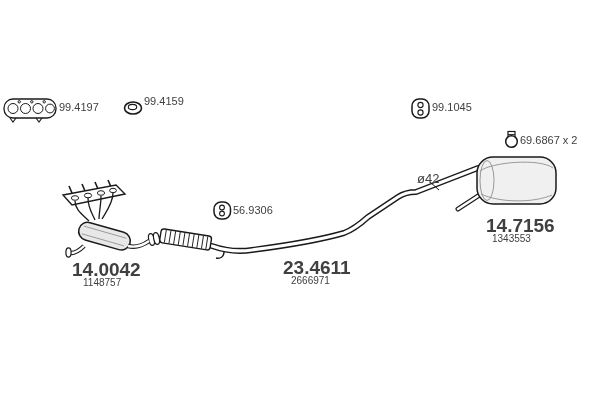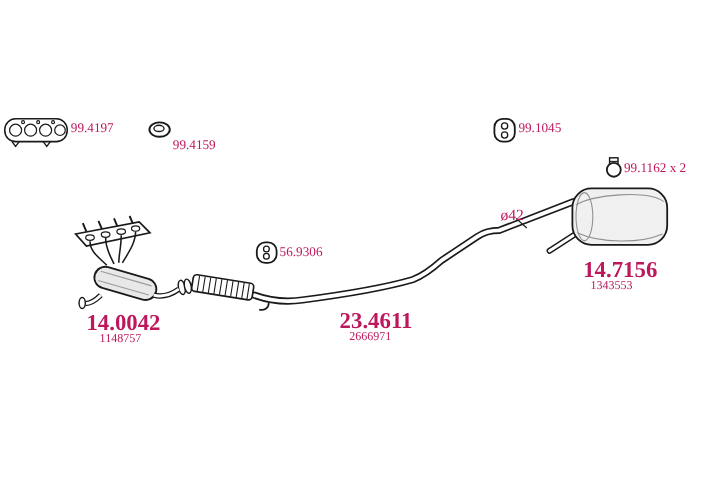--- a/index.html
+++ b/index.html
@@ -1,18 +1,18 @@
 <!DOCTYPE html>
 <html><head>
 <meta charset="utf-8">
 <style>
   html,body{margin:0;padding:0;background:#ffffff;}
   #canvas{
     position:relative;width:600px;height:387px;background:#ffffff;overflow:hidden;
-    font-family:Liberation Serif, serif;color:#be185d;
+    font-family:Liberation Sans, sans-serif;color:#404040;
   }
   .lbl{position:absolute;white-space:nowrap;font-size:11px;line-height:1;}
   .part-no{position:absolute;white-space:nowrap;font-size:19px;font-weight:bold;line-height:1;}
   .part-ref{position:absolute;white-space:nowrap;font-size:10px;line-height:1;}
   .dia{position:absolute;white-space:nowrap;font-size:13px;line-height:1;}
   svg{position:absolute;left:0;top:0;}
 </style>
 </head>
 <body>
 
@@ -105,23 +105,23 @@
     </g>
 
     <g>
       <rect x="214" y="202" width="16.5" height="17" rx="7" fill="#ffffff" stroke="#1a1a1a" stroke-width="1.5"></rect>
       <circle cx="222" cy="207.5" r="2.4" fill="#ffffff" stroke="#1a1a1a" stroke-width="1.1"></circle>
       <circle cx="222" cy="213.5" r="2.4" fill="#ffffff" stroke="#1a1a1a" stroke-width="1.1"></circle>
     </g>
   </svg>
 
   <div class="lbl" style="left:59px;top:102px">99.4197</div>
-  <div class="lbl" style="left:144px;top:116px">99.4159</div>
+  <div class="lbl" style="left:144px;top:96px">99.4159</div>
   <div class="lbl" style="left:432px;top:102px">99.1045</div>
-  <div class="lbl" style="left:520px;top:135px">99.1162 x 2</div>
+  <div class="lbl" style="left:520px;top:135px">69.6867 x 2</div>
   <div class="lbl" style="left:233px;top:205px">56.9306</div>
   <div class="dia" style="left:417px;top:172px">ø42</div>
 
   <div class="part-no" style="left:72px;top:260px">14.0042</div>
   <div class="part-ref" style="left:83px;top:278px">1148757</div>
 
   <div class="part-no" style="left:283px;top:258px">23.4611</div>
   <div class="part-ref" style="left:291px;top:276px">2666971</div>
 
   <div class="part-no" style="left:486px;top:216px">14.7156</div>

